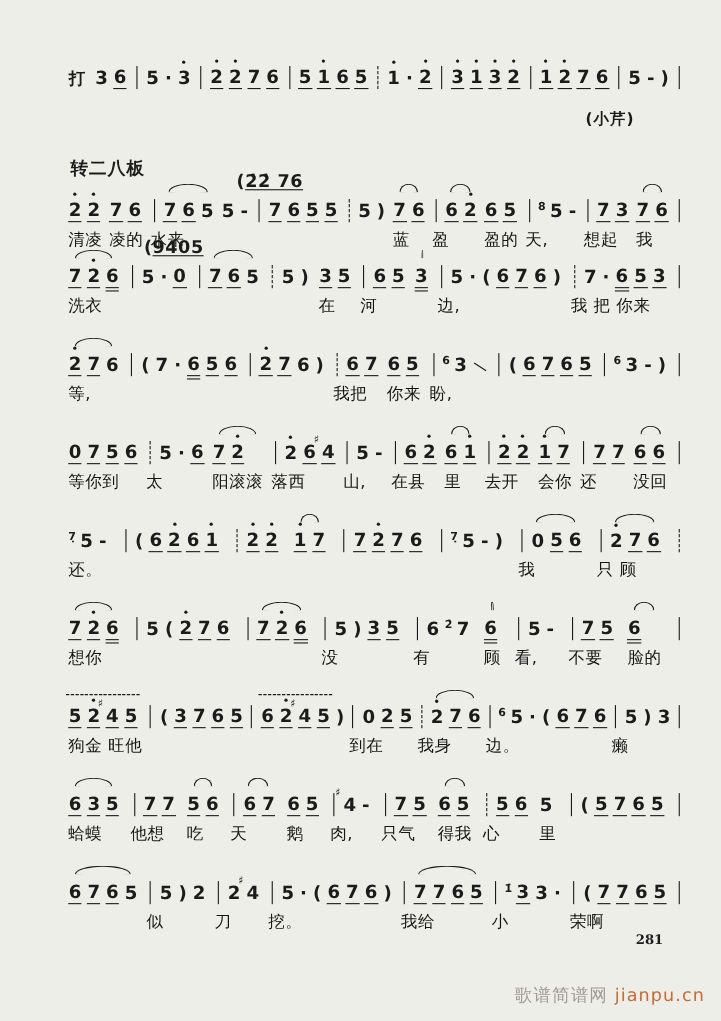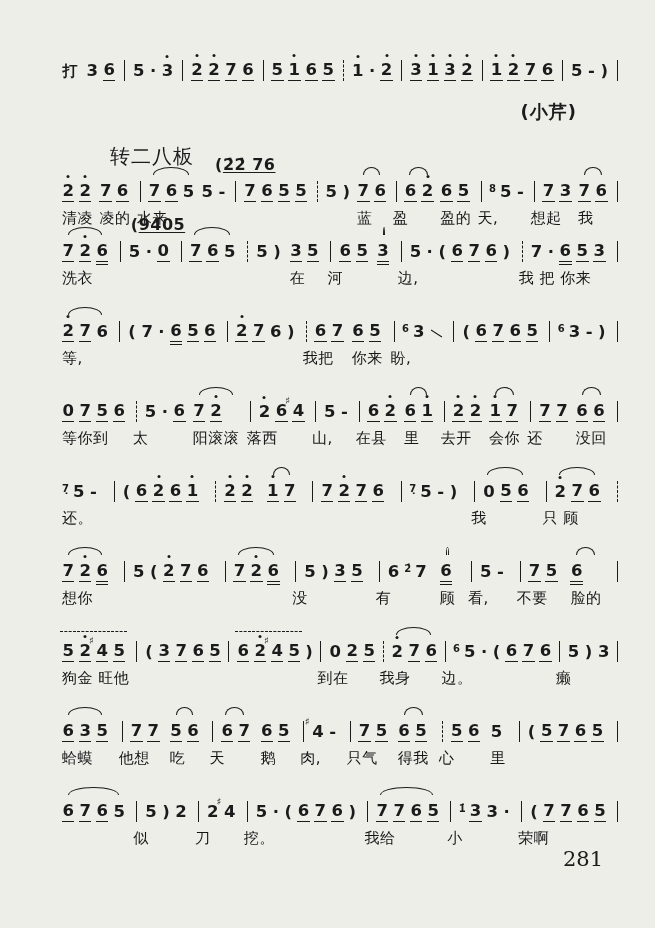--- a/index.html
+++ b/index.html
@@ -6,21 +6,21 @@
   html,body{margin:0;padding:0;}
   body{
     width:655px;height:928px;overflow:hidden;position:relative;
     background:#eeeee9;
     font-family:"DejaVu Sans",sans-serif;color:#1b1b1b;
   }
   .sheet{position:absolute;inset:0;}
   .score{position:absolute;top:40px;left:62px;right:34px;}
   .line{position:relative;height:80px;}
   .line.first{height:101px;}
-  .sec-label{position:absolute;top:2px;left:2px;font-size:20px;font-weight:400;letter-spacing:1px;margin-left:46px;}
+  .sec-label{position:absolute;top:2px;left:2px;font-size:16px;font-weight:700;letter-spacing:1px;}
   .groups{display:flex;justify-content:space-between;align-items:flex-start;width:100%;}
   .line.has-label .groups{padding-top:20px;}
   .grp{position:relative;padding-top:17px;display:flex;flex-direction:column;}
   .notes{display:flex;align-items:flex-end;height:24px;gap:4.5px;}
   .tok{position:relative;font-weight:700;font-size:16.5px;line-height:20px;padding:0 .5px;
        font-family:"DejaVu Sans",sans-serif;}
   .tok.cjk{font-size:15px;font-weight:600;padding-right:4px;}
   .tok.u1{border-bottom:1.6px solid var(--ink);}
   .tok .l2{position:absolute;left:0;right:0;bottom:-3.6px;border-top:1.4px solid var(--ink);height:0;}
   .tok .dot{position:absolute;left:50%;transform:translateX(-50%);width:3px;height:3px;border-radius:50%;background:var(--ink);}
@@ -33,22 +33,22 @@
   .slide{display:inline-block;width:13px;height:16px;position:relative;}
   .slide i{position:absolute;left:0;top:7px;width:13px;border-top:1.7px solid var(--ink);display:block;transform:rotate(33deg);}
   .arc{position:absolute;top:6px;left:6px;right:6px;height:7px;
        border:1.4px solid var(--ink);border-bottom:none;
        border-radius:100% 100% 0 0 / 200% 200% 0 0;}
   .arc.afterbar{left:16px;}
   .grace{position:absolute;top:-6px;left:14px;font-size:16px;font-weight:700;white-space:pre;letter-spacing:.5px;}
   .grace .gd{text-decoration:underline;text-decoration-thickness:1.2px;text-underline-offset:2px;}
   .lyr{margin-top:7px;height:19px;font-size:15px;white-space:pre;letter-spacing:.5px;
        font-family:"DejaVu Sans",sans-serif;color:#151515;}
-  .sub-cue{position:absolute;right:44px;top:60px;font-size:18px;font-weight:600;letter-spacing:1px;}
-  .page-num{position:absolute;top:847px;right:52px;font-size:21px;font-weight:400;font-family:"DejaVu Serif",serif;margin-left:41px;}
+  .sub-cue{position:absolute;right:44px;top:60px;font-size:14px;font-weight:600;letter-spacing:1px;}
+  .page-num{position:absolute;top:847px;right:52px;font-size:12px;font-weight:700;font-family:"DejaVu Serif",serif;margin-left:41px;}
   .watermark{position:absolute;top:895px;right:14px;font-size:16px;letter-spacing:1px;}
   .watermark .wm-site{color:#a39a92;}
   .watermark .wm-domain{color:#c96a33;font-family:"DejaVu Sans",sans-serif;}
 </style>
 </head>
 <body>
 
 <div class="sheet">
   <div class="score" id="score">
       <div class="line first">
@@ -962,13 +962,17 @@
           <div class="grp">
             <div class="notes">
               <span class="bar"></span>
             </div>
             <div class="lyr"></div>
           </div>
         </div>
       </div>
     </div>
   <div class="page-num">281</div>
+  <div class="watermark">
+    <span class="wm-site">歌谱简谱网</span>
+    <span class="wm-domain">jianpu.cn</span>
+  </div>
 </div>
 
 </body></html>

